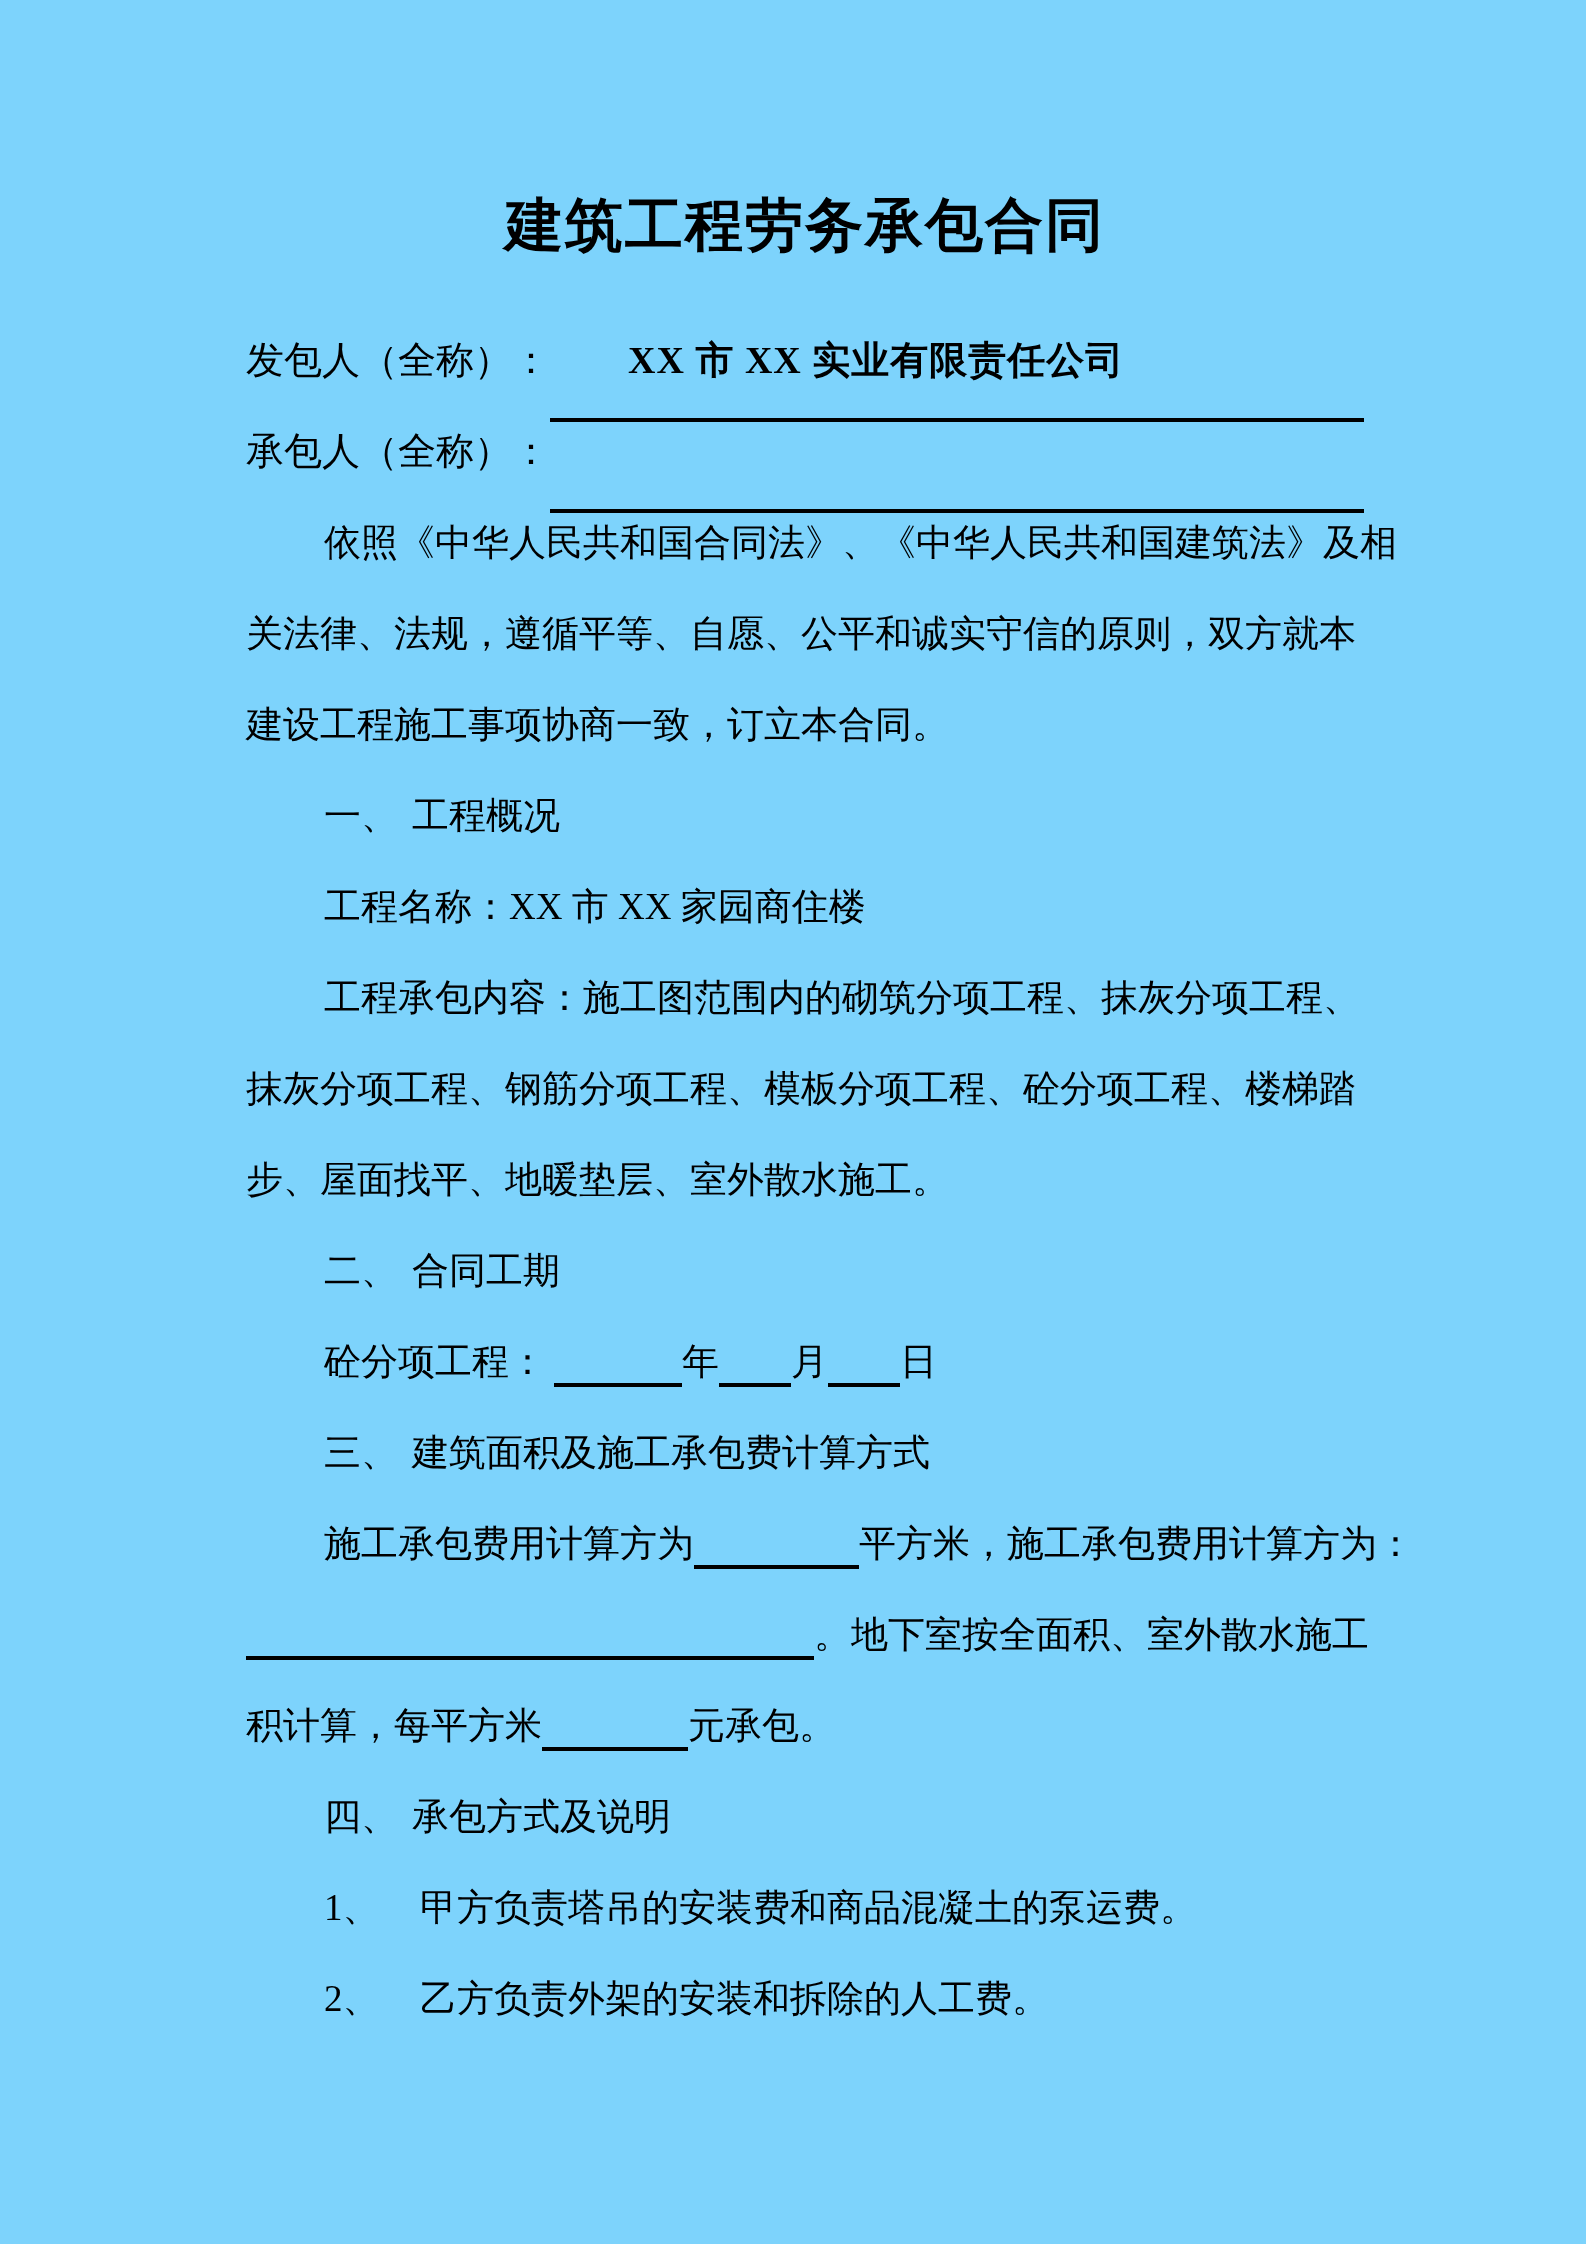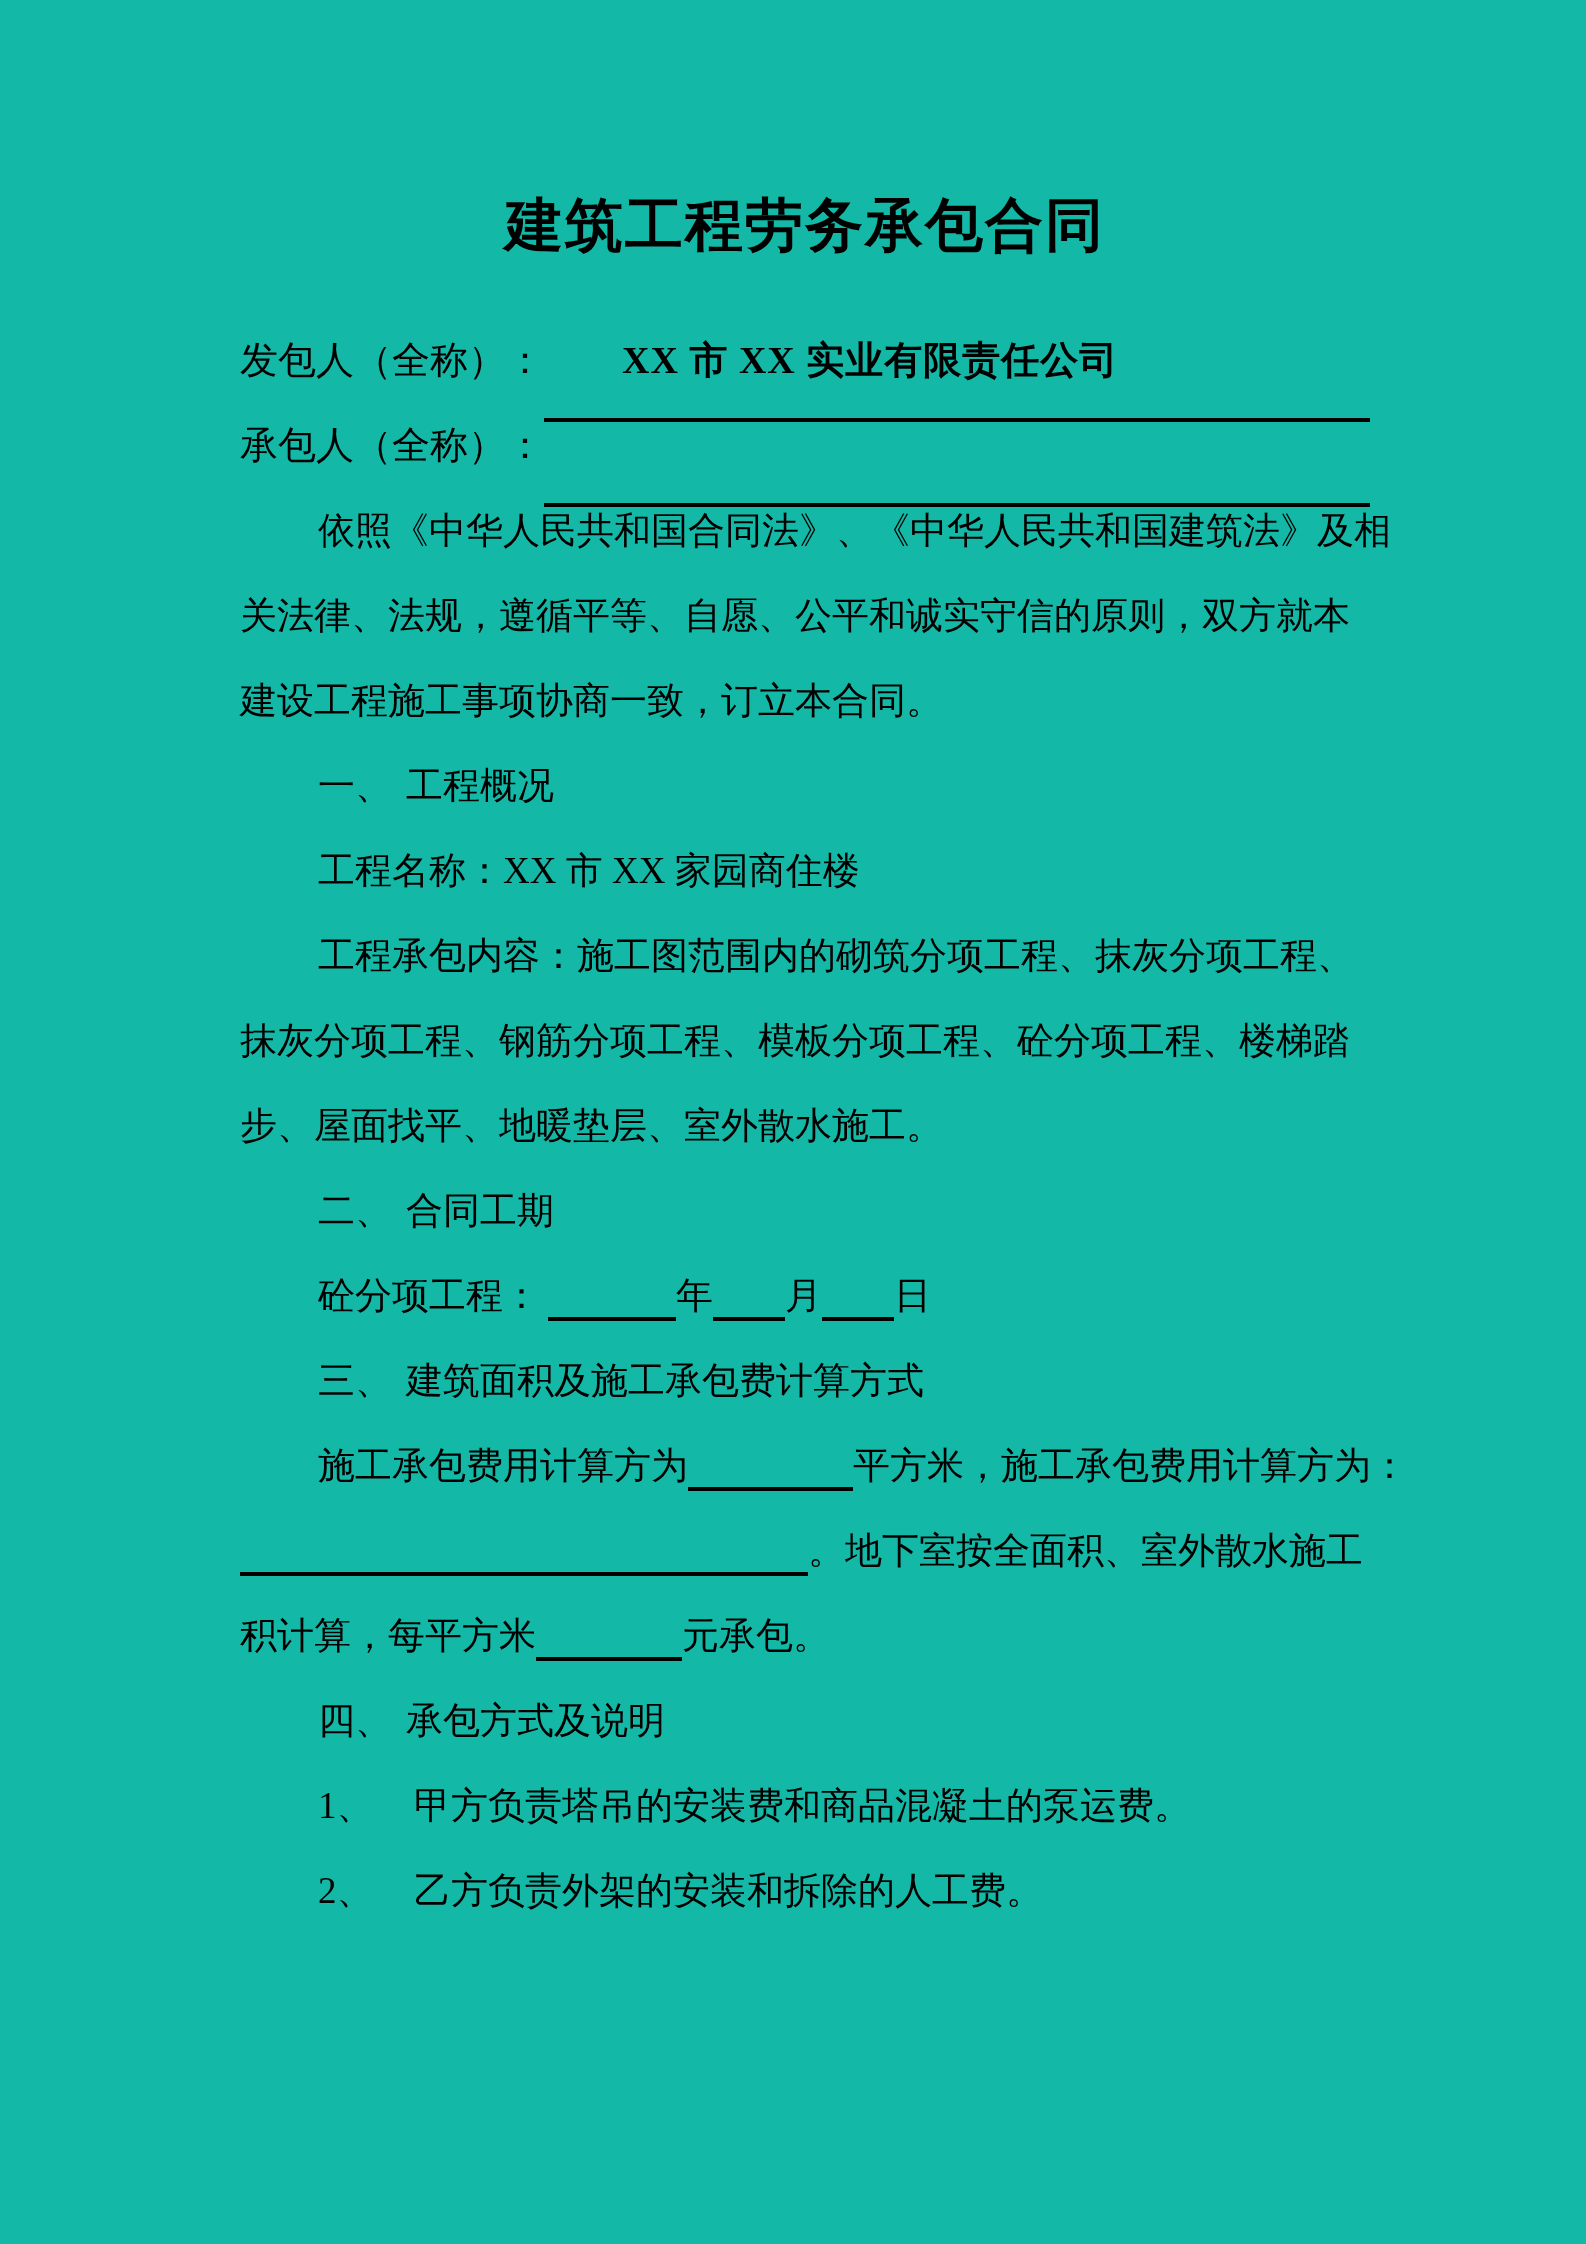--- a/index.html
+++ b/index.html
@@ -5,40 +5,40 @@
   html, body {
     margin: 0;
     padding: 0;
     background: #ffffff;
   }
   .page {
     position: relative;
     width: 1586px;
     height: 2244px;
     box-sizing: border-box;
-    background: #14b8a6;
+    background: #7dd3fc;
     color: #000000;
     font-family: "Liberation Serif", "DejaVu Serif", serif;
     padding: 192px 216px 0 240px;
     overflow: hidden;
   }
   .title {
     font-size: 58px;
     font-weight: bold;
     text-align: center;
     line-height: 68px;
     margin: 0 0 58px 0;
     letter-spacing: 2px;
     white-space: nowrap;
   }
   .line {
     font-size: 37px;
     line-height: 85px;
     height: 85px;
-    margin: 0;
+    margin: 6px;
     white-space: nowrap;
     justify-content: center;
   }
   .indent { padding-left: 78px; }
   .party-row {
     display: flex;
     align-items: baseline;
     font-size: 38px;
   }
   .party-label { flex: 0 0 auto; }

